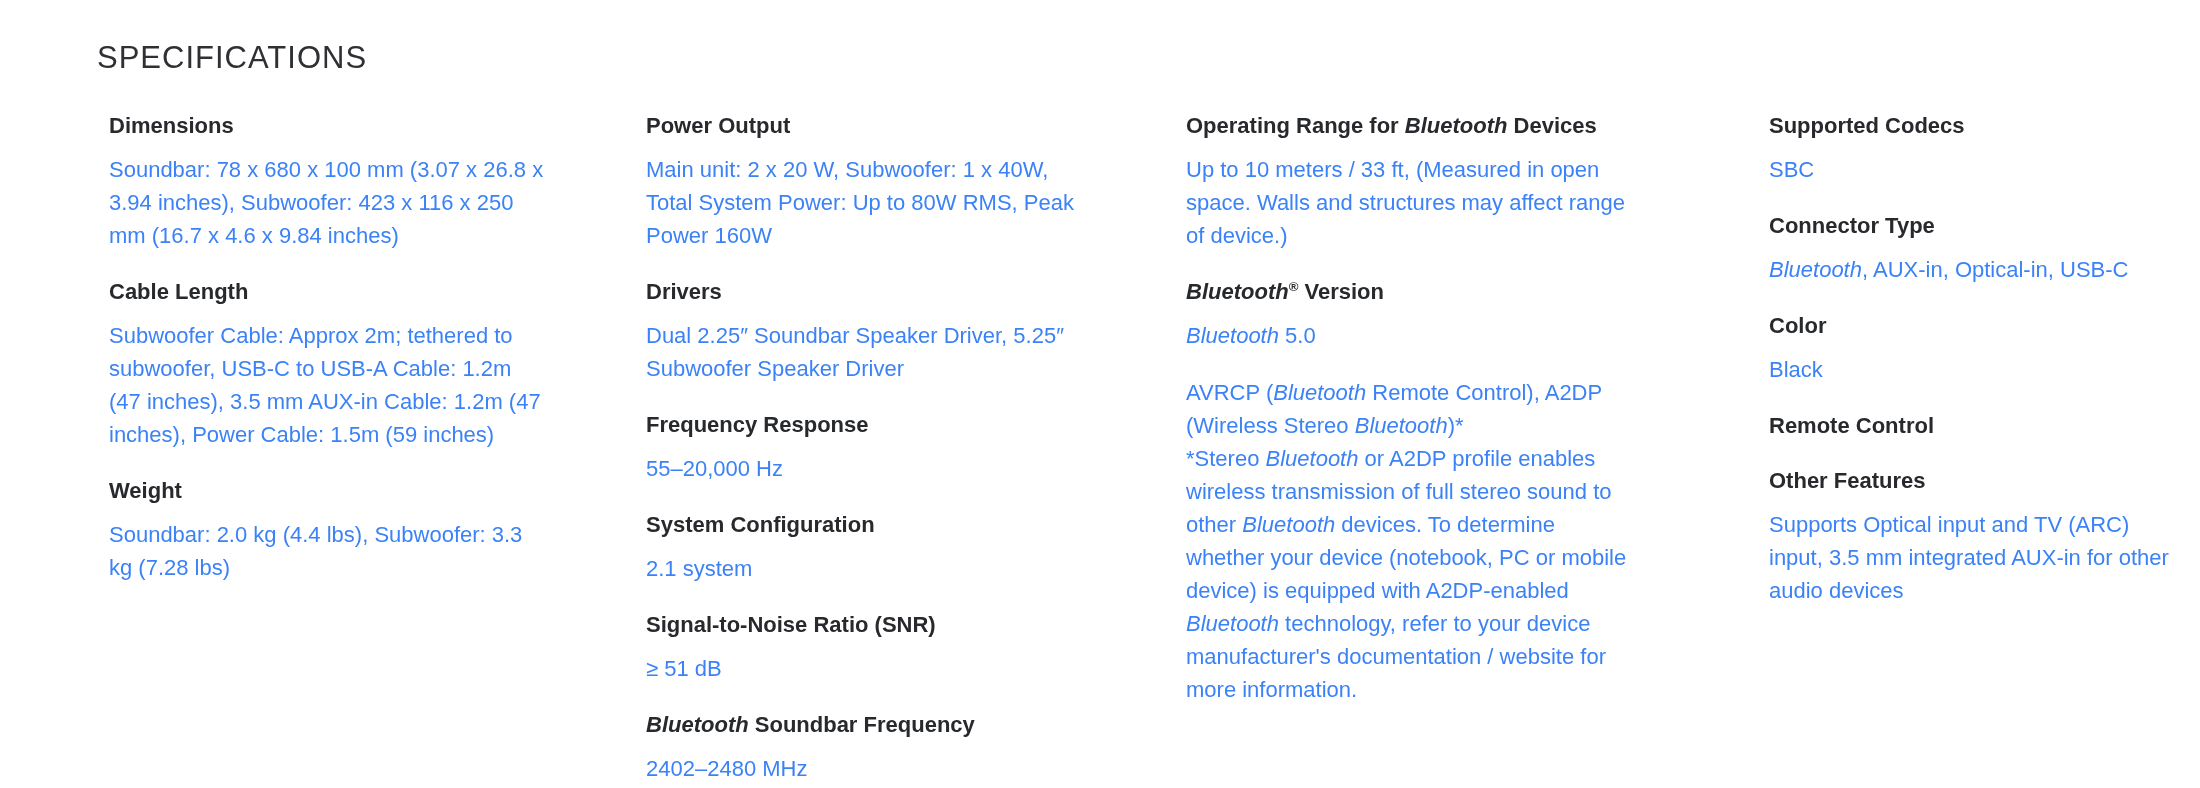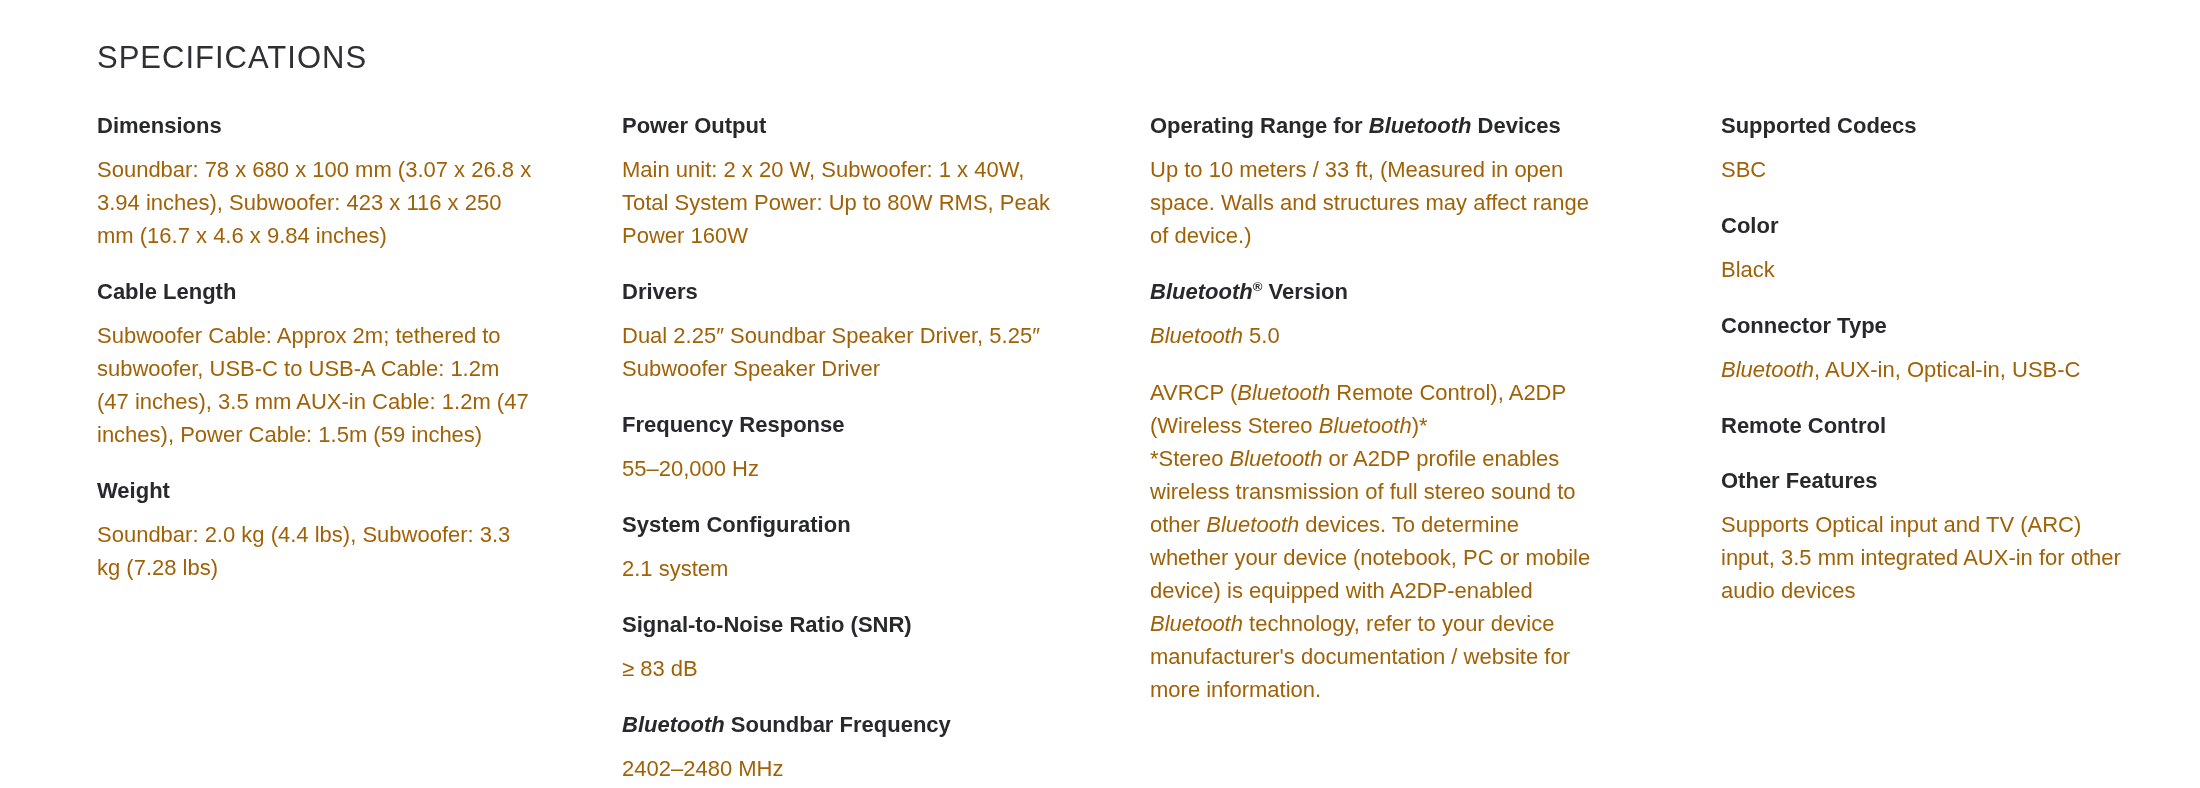--- a/index.html
+++ b/index.html
@@ -24,39 +24,40 @@
     letter-spacing: 1px;
     color: #2e3033;
   }
   .columns {
     display: flex;
     align-items: flex-start;
   }
   .col {
     flex: 0 0 auto;
     box-sizing: border-box;
+    margin-left: 12px;
   }
   .col:nth-child(1) { width: 440px; margin-right: 85px; }
   .col:nth-child(2) { width: 440px; margin-right: 88px; }
   .col:nth-child(3) { width: 445px; margin-right: 126px; }
   .col:nth-child(4) { width: 420px; }
   .section { margin: 0 0 24px 0; }
   .spec-heading {
     margin: 0 0 12px 0;
     font-size: 22px;
     line-height: 31px;
     font-weight: 700;
     color: #27292d;
   }
   .spec-value {
     margin: 0;
     font-size: 22px;
     line-height: 33px;
     font-weight: 400;
-    color: #a16207;
+    color: #3b82f6;
     white-space: pre-line;
   }
   .it { font-style: italic; }
   sup {
     font-size: 60%;
     line-height: 0;
     vertical-align: super;
   }
 </style>
 </head>
@@ -93,21 +94,21 @@
         <div class="section">
           <h3 class="spec-heading"><span>Frequency Response</span></h3>
           <p class="spec-value"><span>55–20,000 Hz</span></p>
         </div>
         <div class="section">
           <h3 class="spec-heading"><span>System Configuration</span></h3>
           <p class="spec-value"><span>2.1 system</span></p>
         </div>
         <div class="section">
           <h3 class="spec-heading"><span>Signal-to-Noise Ratio (SNR)</span></h3>
-          <p class="spec-value"><span>≥ 83 dB</span></p>
+          <p class="spec-value"><span>≥ 51 dB</span></p>
         </div>
         <div class="section">
           <h3 class="spec-heading"><span class="it">Bluetooth</span><span> Soundbar Frequency</span></h3>
           <p class="spec-value"><span>2402–2480 MHz</span></p>
         </div>
       </div>
       <div class="col">
         <div class="section">
           <h3 class="spec-heading"><span>Operating Range for </span><span class="it">Bluetooth</span><span> Devices</span></h3>
           <p class="spec-value"><span>Up to 10 meters / 33 ft, (Measured in open space. Walls and structures may affect range of device.)</span></p>
@@ -120,26 +121,26 @@
           <p class="spec-value"><span>AVRCP (</span><span class="it">Bluetooth</span><span> Remote Control), A2DP (Wireless Stereo </span><span class="it">Bluetooth</span><span>)*
 *Stereo </span><span class="it">Bluetooth</span><span> or A2DP profile enables wireless transmission of full stereo sound to other </span><span class="it">Bluetooth</span><span> devices. To determine whether your device (notebook, PC or mobile device) is equipped with A2DP-enabled </span><span class="it">Bluetooth</span><span> technology, refer to your device manufacturer's documentation / website for more information.</span></p>
         </div>
       </div>
       <div class="col">
         <div class="section">
           <h3 class="spec-heading"><span>Supported Codecs</span></h3>
           <p class="spec-value"><span>SBC</span></p>
         </div>
         <div class="section">
+          <h3 class="spec-heading"><span>Connector Type</span></h3>
+          <p class="spec-value"><span class="it">Bluetooth</span><span>, AUX-in, Optical-in, USB-C</span></p>
+        </div>
+        <div class="section">
           <h3 class="spec-heading"><span>Color</span></h3>
           <p class="spec-value"><span>Black</span></p>
-        </div>
-        <div class="section">
-          <h3 class="spec-heading"><span>Connector Type</span></h3>
-          <p class="spec-value"><span class="it">Bluetooth</span><span>, AUX-in, Optical-in, USB-C</span></p>
         </div>
         <div class="section">
           <h3 class="spec-heading"><span>Remote Control</span></h3>
         </div>
         <div class="section">
           <h3 class="spec-heading"><span>Other Features</span></h3>
           <p class="spec-value"><span>Supports Optical input and TV (ARC) input, 3.5 mm integrated AUX-in for other audio devices</span></p>
         </div>
       </div>
     </div>

